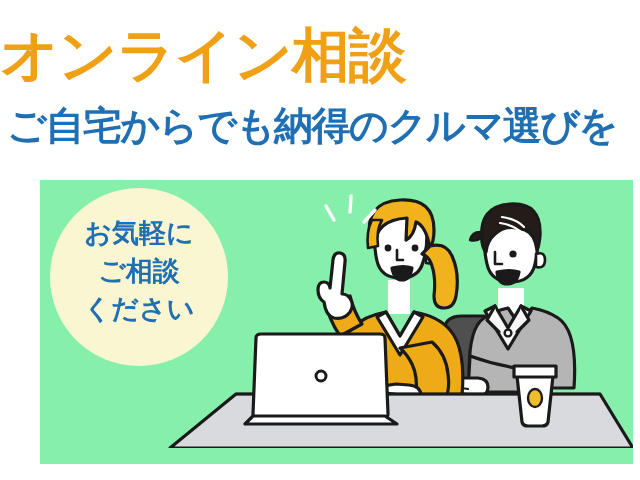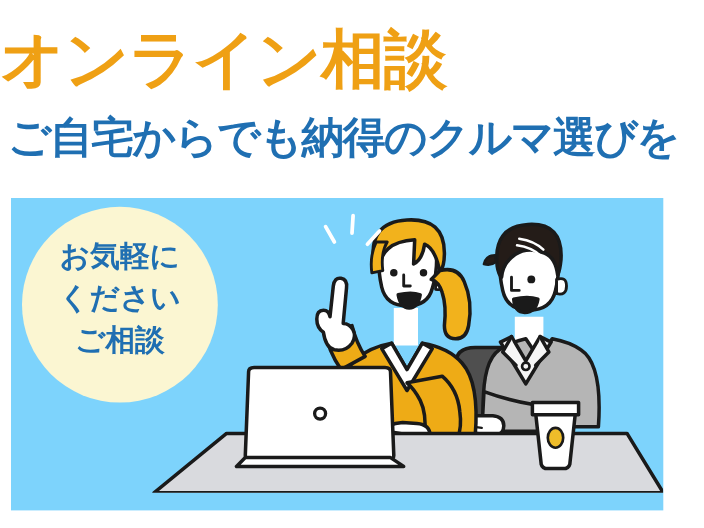--- a/index.html
+++ b/index.html
@@ -43,25 +43,25 @@
     line-height: 44px;
     font-weight: bold;
     color: #1f6fb2;
     letter-spacing: -1.5px;
     white-space: nowrap;
   }
 
   
   #panel {
     position: absolute;
-    left: 10px;
+    left: 40px;
     top: 180px;
     width: 593px;
     height: 284px;
-    background: #7dd3fc;
+    background: #86efac;
     overflow: hidden;
   }
 
   
   .badge {
     position: absolute;
     left: 10px;
     top: 8px;
     width: 178px;
     height: 178px;
@@ -190,18 +190,18 @@
         <path d="M477 196 h36 l-5 46 q-1 4 -6 4 h-14 q-5 0 -6 -4 z" fill="#ffffff" stroke="#1a1a1a"></path>
         <path d="M474 186 h42 v11 h-42 z" fill="#ffffff" stroke="#1a1a1a"></path>
         <ellipse cx="495" cy="218" rx="7" ry="9" fill="#efbd2a" stroke="#1a1a1a" stroke-width="2.4"></ellipse>
 
       </g>
     </svg>
 
     <div class="badge"></div>
     <div class="badge-text">
       <span>お気軽に</span>
+      <span>ご相談</span>
       <span>ください</span>
-      <span>ご相談</span>
     </div>
 
   </div>
 </div>
 
 </body></html>

